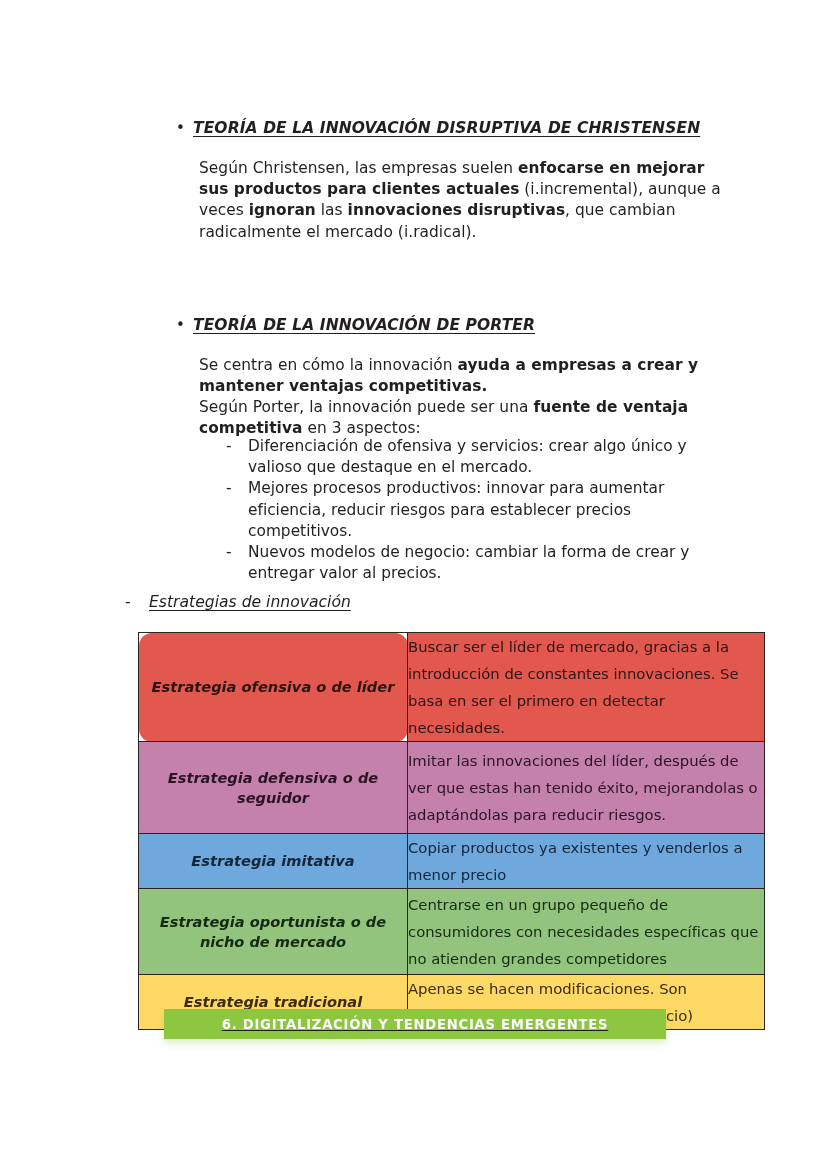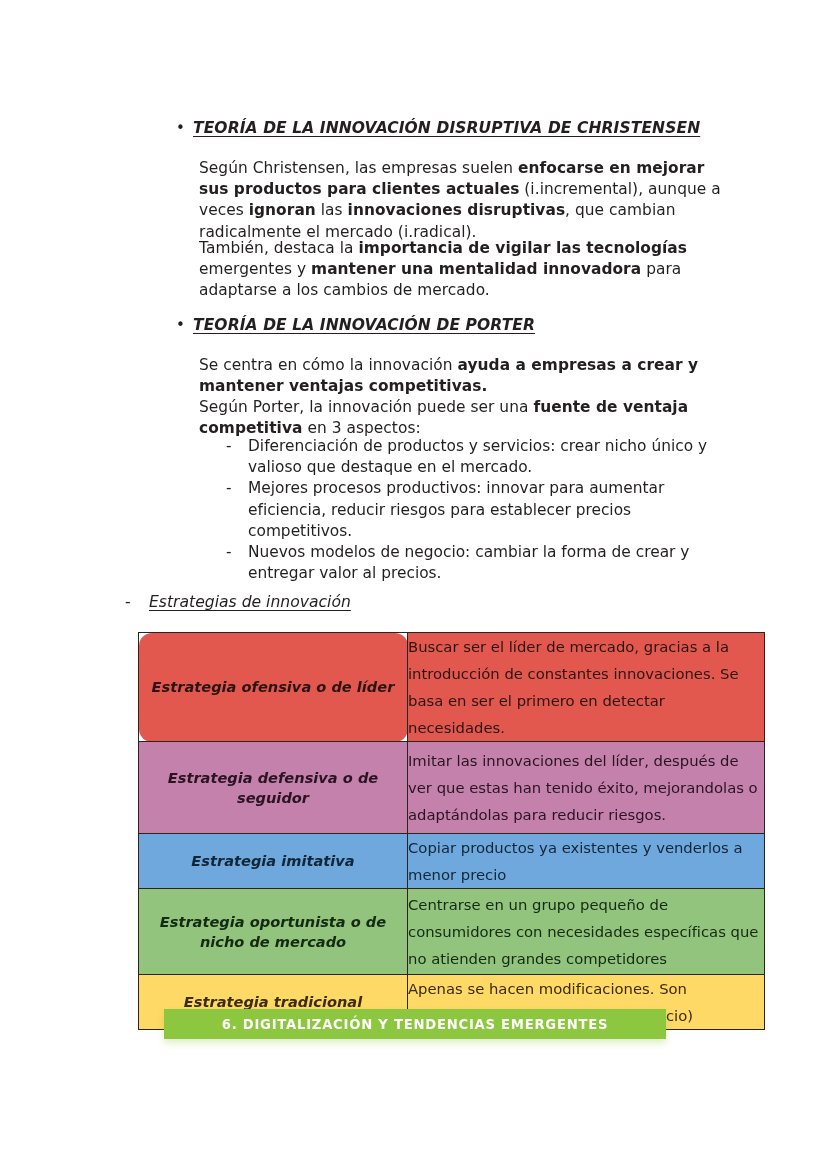--- a/index.html
+++ b/index.html
@@ -171,42 +171,39 @@
 
   <div class="block bullet-head" style="left:170px; top:118px; width:600px;">
     <span class="bullet-dot">•</span>
     <span class="bullet-head-text">TEORÍA DE LA INNOVACIÓN DISRUPTIVA DE CHRISTENSEN</span>
   </div>
 
   <div class="block para" style="left:199px; top:158px; width:535px;">
     <span><span>Según Christensen, las empresas suelen </span><b>enfocarse en mejorar sus productos para clientes actuales</b><span> (i.incremental), aunque a veces </span><b>ignoran</b><span> las </span><b>innovaciones disruptivas</b><span>, que cambian radicalmente el mercado (i.radical).</span></span>
   </div>
 
-  <div class="block para" style="left:199px; top:238px; width:500px;">
-    <span><span>También, destaca la </span><b>importancia de vigilar las tecnologías</b><span> emergentes y </span><b>mantener una mentalidad innovadora</b><span> para adaptarse a los cambios de mercado.</span></span>
-  </div>
 
   <div class="block bullet-head" style="left:170px; top:315px; width:600px;">
     <span class="bullet-dot">•</span>
     <span class="bullet-head-text">TEORÍA DE LA INNOVACIÓN DE PORTER</span>
   </div>
 
   <div class="block para" style="left:199px; top:355px; width:500px;">
     <span><span>Se centra en cómo la innovación </span><b>ayuda a empresas a crear y mantener ventajas competitivas.</b></span>
   </div>
 
   <div class="block para" style="left:199px; top:397px; width:495px;">
     <span><span>Según Porter, la innovación puede ser una </span><b>fuente de ventaja competitiva</b><span> en 3 aspectos:</span></span>
   </div>
 
   <div class="block dash-list" style="left:226px; top:436px; width:500px;">
 
     <div class="dash-item">
       <span class="dash-mark">-</span>
-      <span class="dash-text">Diferenciación de productos y servicios: crear nicho único y valioso que destaque en el mercado.</span>
+      <span class="dash-text">Diferenciación de ofensiva y servicios: crear algo único y valioso que destaque en el mercado.</span>
     </div>
 
     <div class="dash-item">
       <span class="dash-mark">-</span>
       <span class="dash-text">Mejores procesos productivos: innovar para aumentar eficiencia, reducir riesgos para establecer precios competitivos.</span>
     </div>
 
     <div class="dash-item">
       <span class="dash-mark">-</span>
       <span class="dash-text">Nuevos modelos de negocio: cambiar la forma de crear y entregar valor al precios.</span>
@@ -236,17 +233,17 @@
         <td class="cell-name" style="background: rgb(147, 196, 125);">Estrategia oportunista o de nicho de mercado</td>
         <td class="cell-desc" style="background: rgb(147, 196, 125);">Centrarse en un grupo pequeño de consumidores con necesidades específicas que no atienden grandes competidores</td>
       </tr>
       <tr class="row-traditional r5">
         <td class="cell-name" style="background: rgb(255, 217, 102);">Estrategia tradicional</td>
         <td class="cell-desc" style="background: rgb(255, 217, 102);">Apenas se hacen modificaciones. Son productos artesanales (calidad-precio)</td>
       </tr>
     </tbody>
   </table>
 
-  <div class="banner" style="background: rgb(141, 198, 63);">
+  <div class="banner" style="background: rgb(141, 198, 63); text-decoration: underline;">
     <span class="banner-text" style="color: rgb(255, 255, 255);">6. DIGITALIZACIÓN Y TENDENCIAS EMERGENTES</span>
   </div>
 
 </div>
 
 </body></html>

